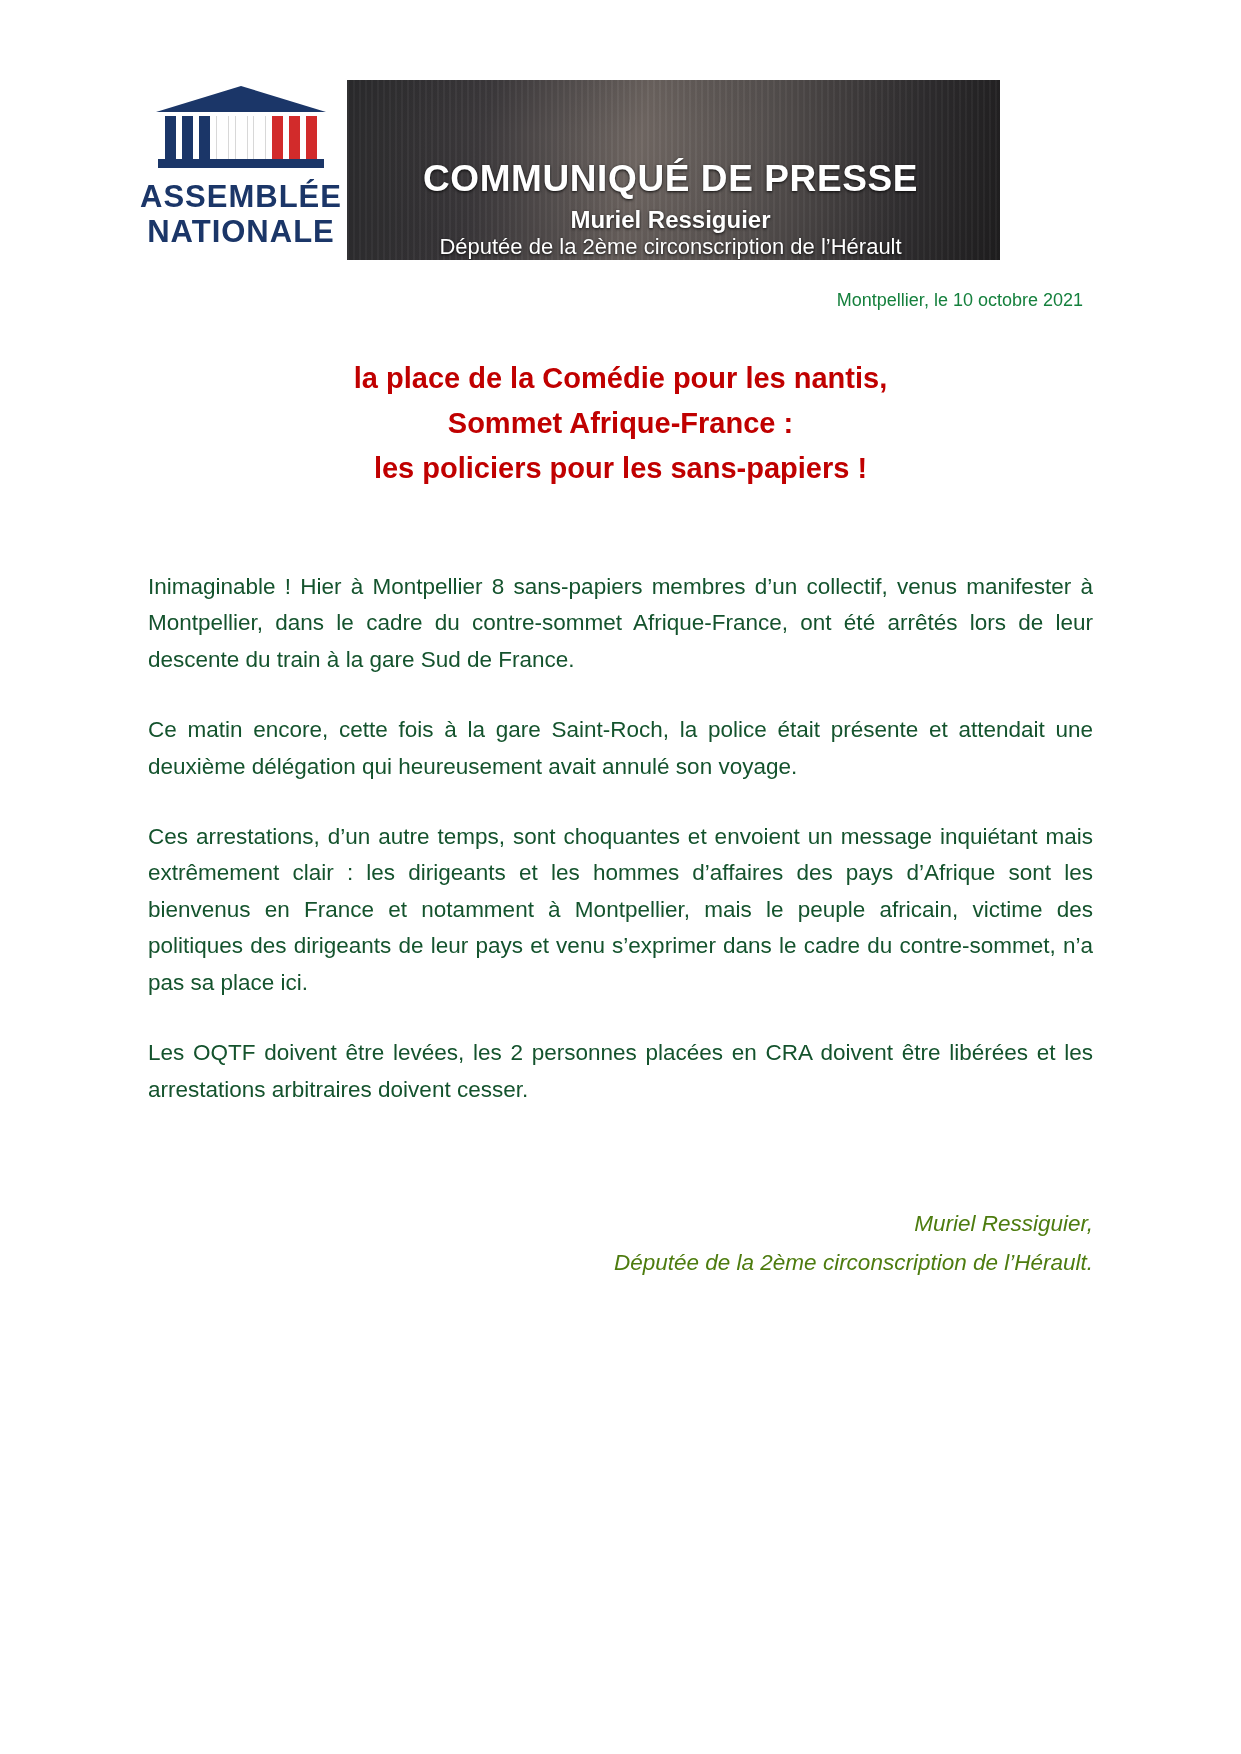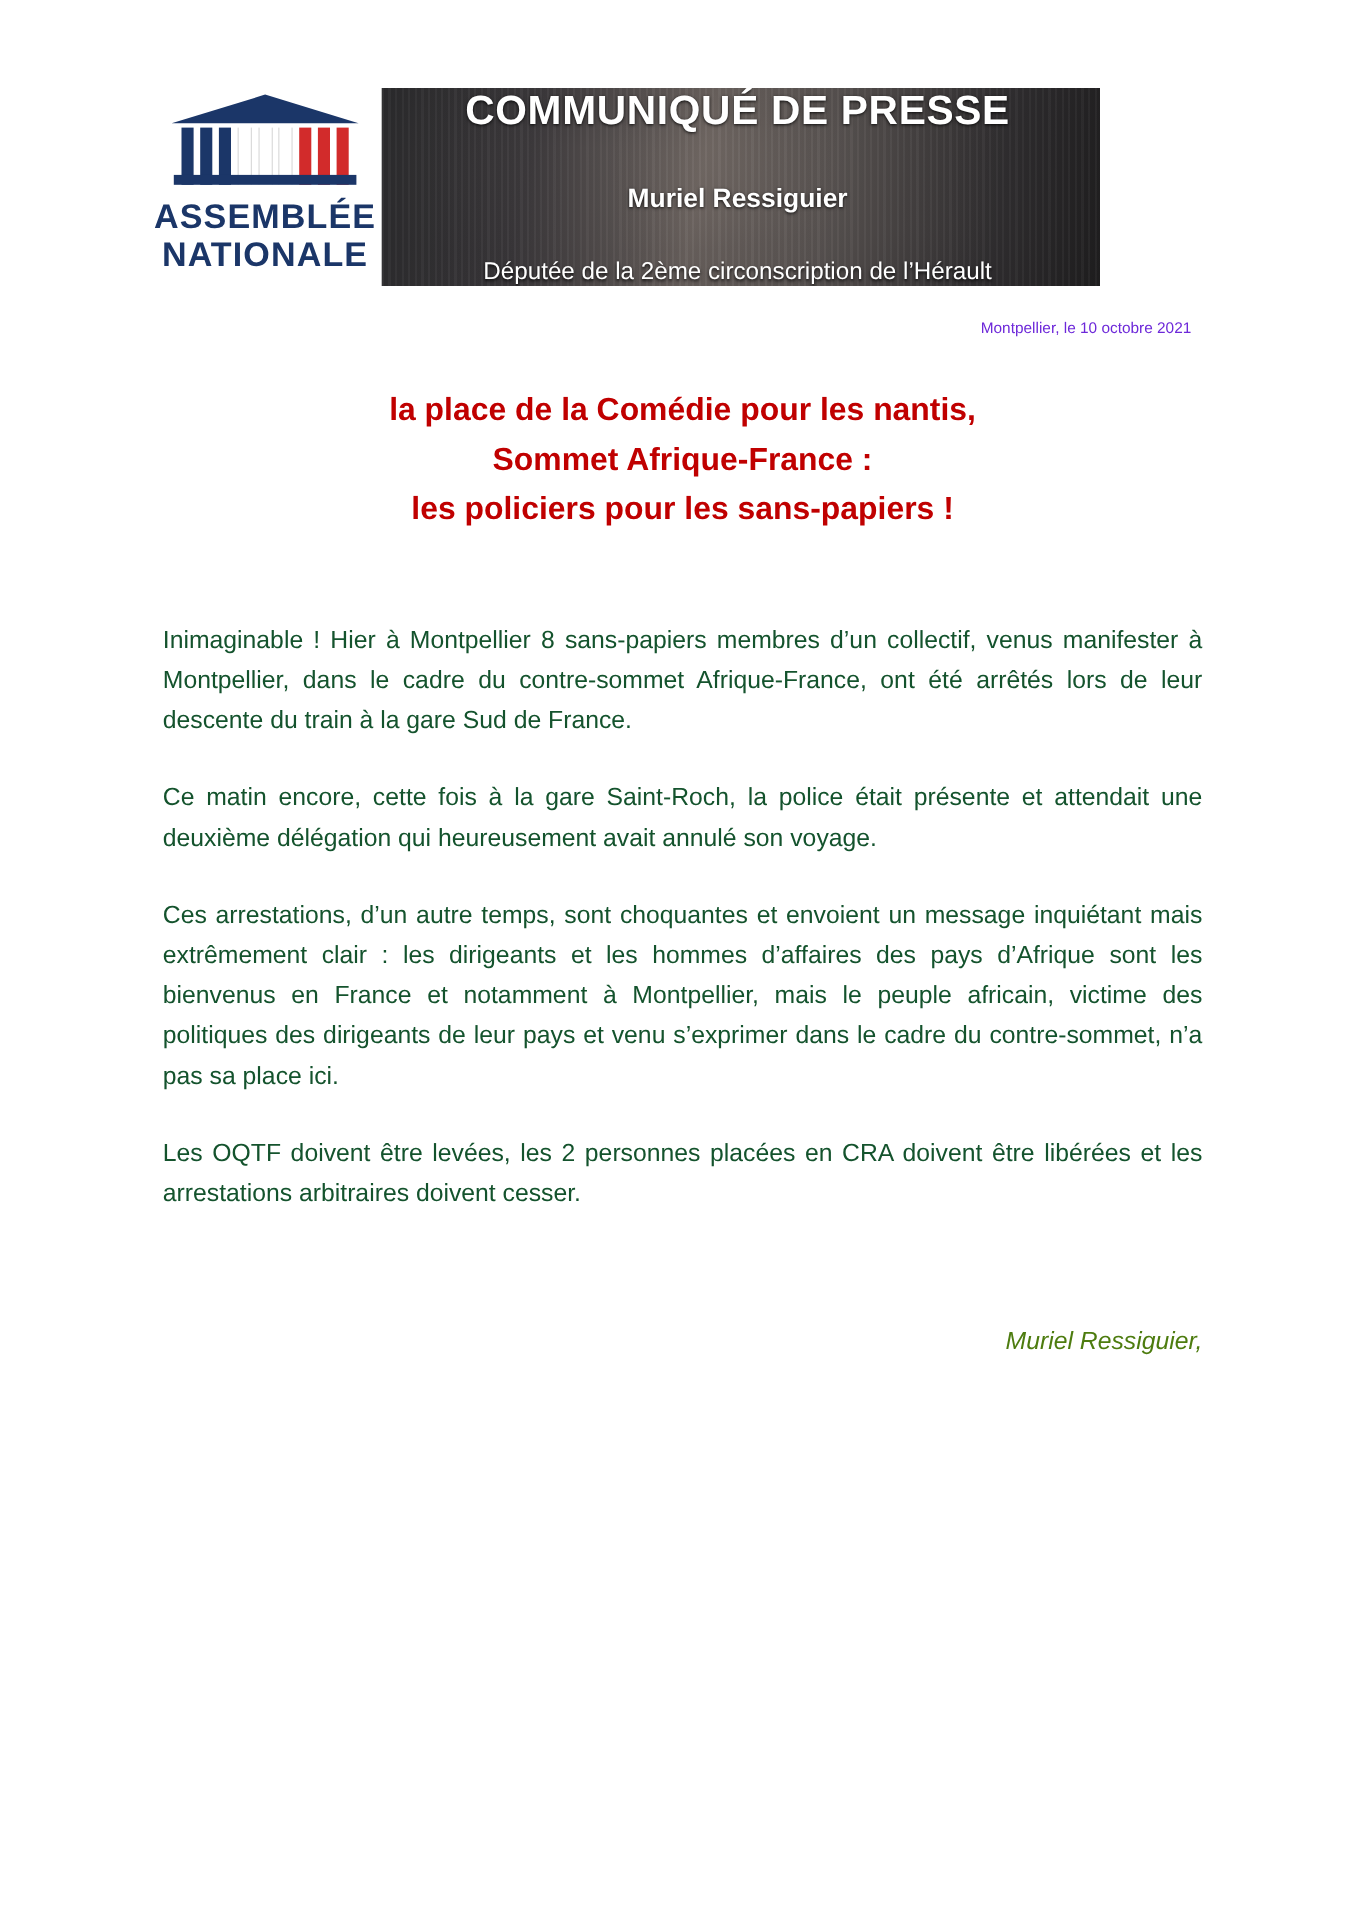--- a/index.html
+++ b/index.html
@@ -105,21 +105,21 @@
     position: relative;
     margin-left: -6px;
     background:
       linear-gradient(100deg, rgba(40,40,42,0.96) 0%, rgba(58,55,58,0.92) 22%, rgba(120,110,105,0.72) 45%, rgba(90,84,82,0.85) 62%, rgba(46,44,46,0.95) 85%, rgba(30,29,30,0.98) 100%),
       radial-gradient(ellipse at 28% 30%, rgba(160,150,140,0.55), rgba(0,0,0,0) 55%),
       radial-gradient(ellipse at 72% 70%, rgba(140,130,125,0.40), rgba(0,0,0,0) 60%),
       #2a2a2c;
     display: flex;
     flex-direction: column;
     align-items: center;
-    justify-content: space-between;
+    justify-content: flex-end;
     color: #ffffff;
     overflow: hidden;
   }
   .banner::after {
     content: "";
     position: absolute;
     inset: 0;
     background:
       repeating-linear-gradient(90deg, rgba(255,255,255,0.035) 0px, rgba(255,255,255,0.035) 2px, rgba(0,0,0,0.03) 2px, rgba(0,0,0,0.03) 6px);
     pointer-events: none;
@@ -152,23 +152,23 @@
   
   .content {
     position: absolute;
     top: 290px;
     left: 148px;
     width: 945px;
   }
 
   .dateline {
     text-align: right;
-    font-size: 14px;
+    font-size: 18px;
     margin: 0 10px 0 0;
-    color: #6d28d9;
+    color: #15803d;
   }
 
   .title {
     margin-top: 45px;
     text-align: center;
     color: #c00000;
     font-weight: bold;
     font-size: 29px;
     line-height: 1.55;
   }
@@ -243,17 +243,18 @@
 
     <div id="body-paragraphs">
       <p class="para">Inimaginable ! Hier à Montpellier 8 sans-papiers membres d’un collectif, venus manifester à Montpellier, dans le cadre du contre-sommet Afrique-France, ont été arrêtés lors de leur descente du train à la gare Sud de France.</p>
       <p class="para">Ce matin encore, cette fois à la gare Saint-Roch, la police était présente et attendait une deuxième délégation qui heureusement avait annulé son voyage.</p>
       <p class="para">Ces arrestations, d’un autre temps, sont choquantes et envoient un message inquiétant mais extrêmement clair : les dirigeants et les hommes d’affaires des pays d’Afrique sont les bienvenus en France et notamment à Montpellier, mais le peuple africain, victime des politiques des dirigeants de leur pays et venu s’exprimer dans le cadre du contre-sommet, n’a pas sa place ici.</p>
       <p class="para">Les OQTF doivent être levées, les 2 personnes placées en CRA doivent être libérées et les arrestations arbitraires doivent cesser.</p>
     </div>
 
     <div class="signature">
       <div>Muriel Ressiguier,</div>
+      <div>Députée de la 2ème circonscription de l’Hérault.</div>
     </div>
 
   </div>
 
 </div>
 
 </body></html>

